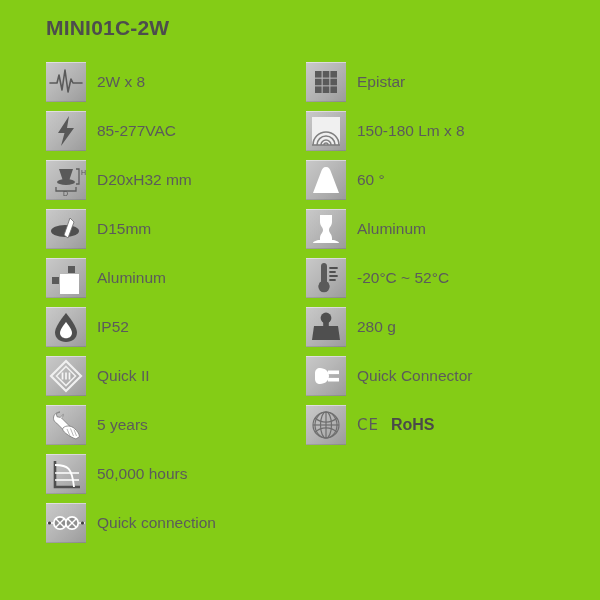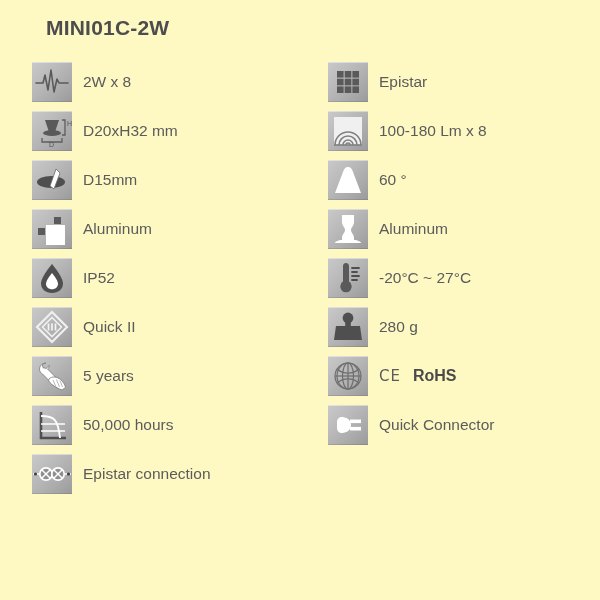--- a/index.html
+++ b/index.html
@@ -12,41 +12,41 @@
     height: 600px;
     font-family: "Liberation Sans", sans-serif;
     color: #595959;
     overflow: hidden;
   }
 
   #spec-sheet {
     position: relative;
     width: 600px;
     height: 600px;
-    background: #fef9c3;
+    background: #84cc16;
   }
 
   #page-title {
     position: absolute;
     left: 46px;
     top: 16px;
     font-size: 21px;
     font-weight: bold;
     color: #4d4d4d;
     letter-spacing: 0.2px;
     white-space: nowrap;
   }
 
   .spec-column {
     position: absolute;
     top: 62px;
     width: 260px;
   }
-  #column-left  { left: 32px; }
-  #column-right { left: 328px; }
+  #column-left  { left: 46px; }
+  #column-right { left: 306px; }
 
   .spec-row {
     position: relative;
     height: 40px;
     margin-bottom: 9px;
     display: flex;
     align-items: center;
   }
 
   .spec-icon {
@@ -98,20 +98,28 @@
 
     <div class="spec-row">
       <span class="spec-icon">
         <svg viewBox="0 0 40 40">
             <path d="M4 21 L11 21 L13 13 L16 28 L19 8 L22 30 L25 17 L27 21 L36 21" fill="none" stroke="#5a5a5a" stroke-width="1.6" stroke-linejoin="round" stroke-linecap="round"></path>
           </svg>
       </span>
       <span class="spec-label">2W x 8</span>
     </div>
 
+    <div class="spec-row">
+      <span class="spec-icon">
+        <svg viewBox="0 0 40 40">
+            <path d="M23 5 L12 22 L18.5 22 L15 35 L28 17 L21 17 Z" fill="#575757"></path>
+          </svg>
+      </span>
+      <span class="spec-label">85-277VAC</span>
+    </div>
 
     <div class="spec-row">
       <span class="spec-icon">
         <svg viewBox="0 0 40 40">
           <path d="M13 9 L27 9 L23 21 L17 21 Z" fill="#595959"></path>
           <ellipse cx="20" cy="22" rx="9" ry="3" fill="#595959"></ellipse>
           <path d="M30 9 L33 9 L33 24 L30 24" fill="none" stroke="#5d5d5d" stroke-width="1.3"></path>
           <text x="35" y="15" font-size="7" fill="#525252" font-family="Liberation Sans, sans-serif">H</text>
           <path d="M10 27 L10 31 L30 31 L30 27" fill="none" stroke="#5d5d5d" stroke-width="1.3"></path>
           <text x="17" y="36" font-size="7" fill="#525252" font-family="Liberation Sans, sans-serif">D</text>
@@ -204,21 +212,21 @@
           <g stroke="#ffffff" stroke-width="1.4">
             <line x1="10" y1="16" x2="18" y2="24"></line>
               <line x1="18" y1="16" x2="10" y2="24"></line>
             <line x1="22" y1="16" x2="30" y2="24"></line>
               <line x1="30" y1="16" x2="22" y2="24"></line>
           </g>
           <circle cx="3.5" cy="20" r="1.6" fill="#3f3f3f"></circle>
           <circle cx="36.5" cy="20" r="1.6" fill="#3f3f3f"></circle>
         </svg>
       </span>
-      <span class="spec-label">Epistar connection</span>
+      <span class="spec-label">Quick connection</span>
     </div>
 
   </div>
 
   <div class="spec-column" id="column-right">
 
     <div class="spec-row">
       <span class="spec-icon">
         <svg viewBox="0 0 40 40">
           <g fill="#5a5a5a">
@@ -245,21 +253,21 @@
           <rect x="6" y="6" width="28" height="28" fill="#f0f0f0"></rect>
           <g fill="none" stroke="#808080" stroke-width="1.6">
             <path d="M7 34 A13 13 0 0 1 33 34"></path>
             <path d="M11 34 A9 9 0 0 1 29 34"></path>
             <path d="M15 34 A5 5 0 0 1 25 34"></path>
             <path d="M18 34 A2 2 0 0 1 22 34"></path>
           </g>
           <line x1="6" y1="34" x2="34" y2="34" stroke="#808080" stroke-width="1.6"></line>
         </svg>
       </span>
-      <span class="spec-label">100-180 Lm x 8</span>
+      <span class="spec-label">150-180 Lm x 8</span>
     </div>
 
     <div class="spec-row">
       <span class="spec-icon">
         <svg viewBox="0 0 40 40">
           <path d="M20 7 C23 7 24 9 25 12 L33 33 L7 33 L15 12 C16 9 17 7 20 7 Z" fill="#ffffff"></path>
         </svg>
       </span>
       <span class="spec-label">60 °</span>
     </div>
@@ -281,32 +289,43 @@
           <path d="M15 8 C15 6.3 16.3 5 18 5 C19.7 5 21 6.3 21 8 L21 24 A5.6 5.6 0 1 1 15 24 Z" fill="#5a5a5a"></path>
           <circle cx="18" cy="28" r="5.4" fill="#5a5a5a"></circle>
           <g stroke="#4f4f4f" stroke-width="1.8" stroke-linecap="round">
             <line x1="24" y1="10" x2="31" y2="10"></line>
             <line x1="24" y1="14" x2="29" y2="14"></line>
             <line x1="24" y1="18" x2="31" y2="18"></line>
             <line x1="24" y1="22" x2="29" y2="22"></line>
           </g>
         </svg>
       </span>
-      <span class="spec-label">-20°C ~ 27°C</span>
+      <span class="spec-label">-20°C ~ 52°C</span>
     </div>
 
     <div class="spec-row">
       <span class="spec-icon">
         <svg viewBox="0 0 40 40">
           <circle cx="20" cy="11" r="5.4" fill="#4f4f4f"></circle>
           <rect x="17.2" y="11" width="5.6" height="8" fill="#4f4f4f"></rect>
           <path d="M8 19 L32 19 L34 33 L6 33 Z" fill="#4f4f4f"></path>
         </svg>
       </span>
       <span class="spec-label">280 g</span>
+    </div>
+
+    <div class="spec-row">
+      <span class="spec-icon">
+        <svg viewBox="0 0 40 40">
+          <path d="M14 12 C19 12 23 15.6 23 20 C23 24.4 19 28 14 28 C11 28 9 26 9 23 L9 17 C9 14 11 12 14 12 Z" fill="#ffffff"></path>
+          <rect x="22" y="14.5" width="11" height="3.6" fill="#ffffff"></rect>
+          <rect x="22" y="21.9" width="11" height="3.6" fill="#ffffff"></rect>
+        </svg>
+      </span>
+      <span class="spec-label">Quick Connector</span>
     </div>
 
     <div class="spec-row">
       <span class="spec-icon">
         <svg viewBox="0 0 40 40">
           <g fill="none" stroke="#6e6e6e" stroke-width="1.2">
             <circle cx="20" cy="20" r="13"></circle>
             <ellipse cx="20" cy="20" rx="5.5" ry="13"></ellipse>
             <ellipse cx="20" cy="20" rx="11" ry="13"></ellipse>
             <line x1="7" y1="20" x2="33" y2="20"></line>
@@ -315,26 +334,15 @@
             <line x1="20" y1="7" x2="20" y2="33"></line>
           </g>
         </svg>
       </span>
       <span class="cert-label">
         <span class="cert-ce">CE</span>
         <span class="cert-rohs">RoHS</span>
       </span>
     </div>
 
-    <div class="spec-row">
-      <span class="spec-icon">
-        <svg viewBox="0 0 40 40">
-          <path d="M14 12 C19 12 23 15.6 23 20 C23 24.4 19 28 14 28 C11 28 9 26 9 23 L9 17 C9 14 11 12 14 12 Z" fill="#ffffff"></path>
-          <rect x="22" y="14.5" width="11" height="3.6" fill="#ffffff"></rect>
-          <rect x="22" y="21.9" width="11" height="3.6" fill="#ffffff"></rect>
-        </svg>
-      </span>
-      <span class="spec-label">Quick Connector</span>
-    </div>
-
   </div>
 
 </div>
 
 </body></html>

